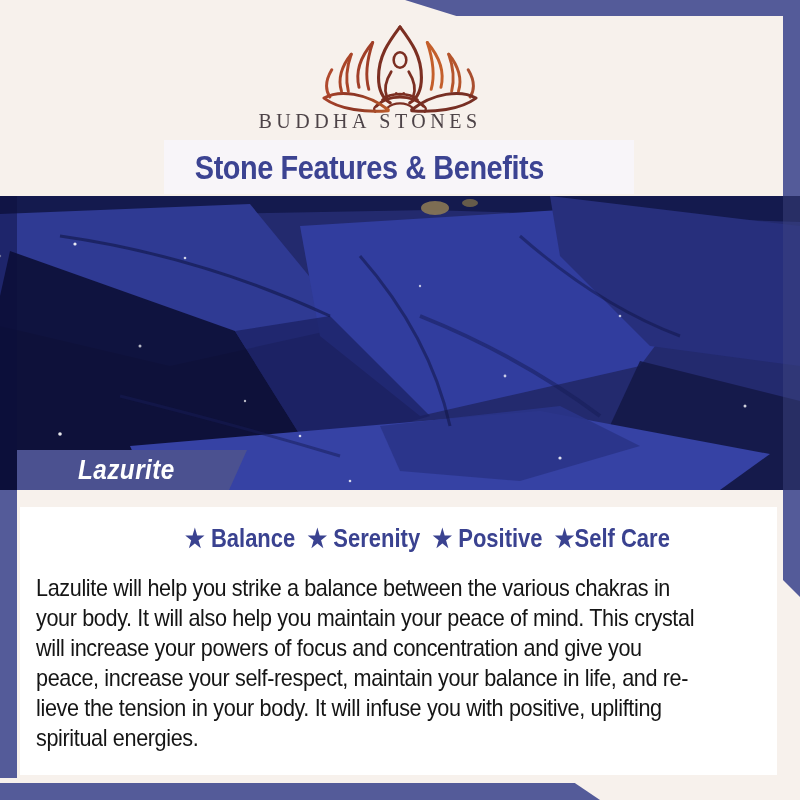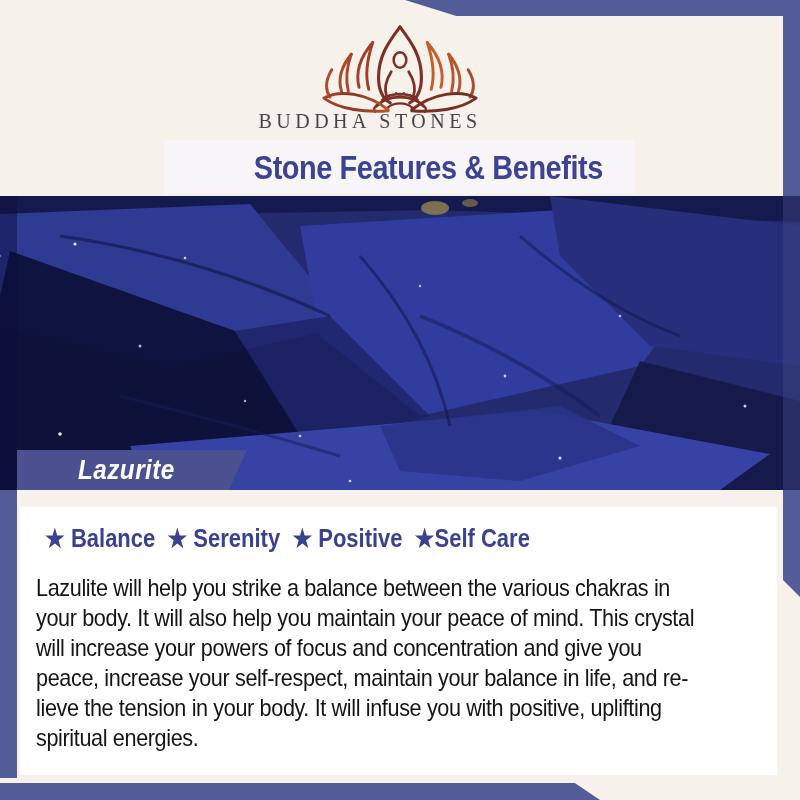--- a/index.html
+++ b/index.html
@@ -27,41 +27,41 @@
     background:var(--accent-slate);}
   .band-bottom{position:absolute; left:0; top:783px; width:600px; height:17px;
     background:var(--accent-slate);
     clip-path:polygon(0 0,95.8% 0,100% 100%,0 100%);}
   
   .logo{position:absolute; left:322px; top:23px; width:156px; height:84px;}
   .brand-name{position:absolute; left:0; top:110px; width:740px;
     text-align:center; font-family:"Liberation Serif", serif;
     font-size:20px; letter-spacing:4.5px; color:#4D4347;}
   .title-bar{position:absolute; left:164px; top:140px; width:470px; height:54px;
-    background:var(--header-bar); display:flex; align-items:center; justify-content:flex-end;}
+    background:var(--header-bar); display:flex; align-items:center; justify-content:flex-start;}
   .title-text{font-size:34px; font-weight:700; color:var(--title-blue);
     letter-spacing:-0.5px; transform:scaleX(0.85); white-space:nowrap;}
   
   .photo{position:absolute; left:0; top:196px; width:800px; height:294px;}
   .photo svg{display:block; width:100%; height:100%;}
   .photo-overlay-left{position:absolute; left:0; top:196px; width:17px; height:294px;
     background:rgba(10,14,60,0.45);}
   .photo-overlay-right{position:absolute; left:783px; top:196px; width:17px; height:294px;
     background:rgba(64,70,130,0.45);}
   
   .ribbon{position:absolute; left:17px; top:450px; width:230px; height:40px;
     background:var(--ribbon-blue);
     clip-path:polygon(0 0,100% 0,92.2% 100%,0 100%);
     display:flex; align-items:center; justify-content:center;font-style:italic;}
   .ribbon-text{color:#fff; font-size:27px; font-weight:700; letter-spacing:0.5px;
     transform:scaleX(0.9) translateX(-6px); white-space:nowrap;}
   
   .content-box{position:absolute; left:20px; top:507px; width:757px; height:268px;
     background:#ffffff;}
-  .keywords{position:absolute; left:12px; top:524px; width:700px; text-align:left;
+  .keywords{position:absolute; left:3px; top:524px; width:700px; text-align:right;
     font-size:25px; font-weight:700; color:var(--star-blue); white-space:pre;}
   .keywords .inner{display:inline-block; transform:scaleX(0.88); white-space:pre;}
   .description{position:absolute; left:36px; top:573px; width:900px;
     font-size:24px; line-height:30px; color:var(--body-text);
     letter-spacing:-0.4px; white-space:pre-line;
     transform:scaleX(0.9); transform-origin:0 0;}
 </style>
 </head>
 <body>
 

